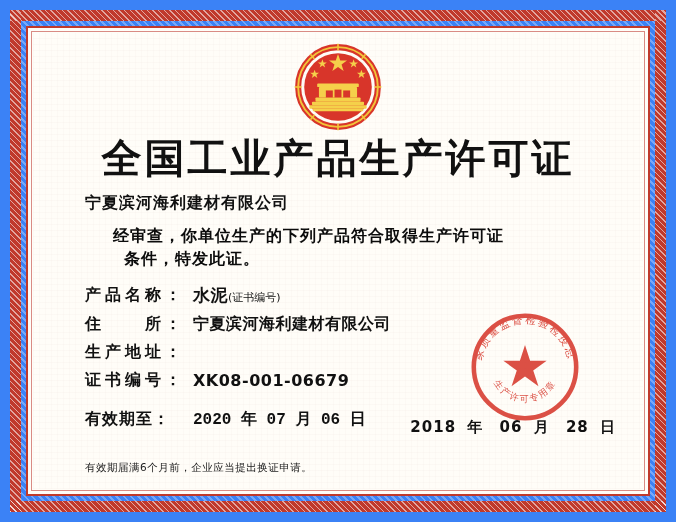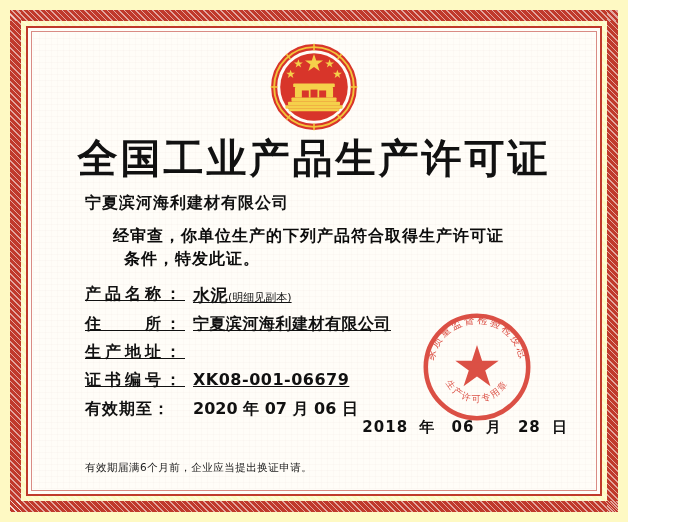--- a/index.html
+++ b/index.html
@@ -9,23 +9,23 @@
   body {
     width: 700px;
     height: 522px;
     overflow: hidden;
     font-family: "DejaVu Sans", "Liberation Sans", sans-serif;
     background: #ffffff;
   }
 
   .certificate {
     position: relative;
-    width: 628px;
+    width: 676px;
     height: 522px;
-    background: #fef9c3;
+    background: #3b82f6;
     box-sizing: border-box;
   }
 
   
   .outer-band {
     position: absolute;
     left: 10px;
     top: 10px;
     right: 10px;
     bottom: 10px;
@@ -152,25 +152,24 @@
     text-indent: 0;
     display: block;
     margin-left: 39px;
   }
 
   .fields {
     margin-top: 14px;
   }
   .field-row {
     display: flex;
-    align-items: flex-start;
+    align-items: center;
     margin-bottom: 7px;
     font-size: 16px;
     color: #111;
-    text-decoration: underline;
   }
   .field-label {
     width: 108px;
     flex: 0 0 108px;
     font-weight: bold;
     letter-spacing: 4px;
     white-space: nowrap;
   }
   .field-value {
     font-weight: bold;
@@ -182,24 +181,25 @@
     font-weight: normal;
     letter-spacing: 0;
   }
   .field-row.product .field-value {
     font-size: 17px;
   }
 
   .valid-row {
     display: flex;
     align-items: baseline;
-    margin-top: 8px;
+    margin-top: 18px;
     font-size: 16px;
     font-weight: bold;
     color: #111;
+    font-family: Liberation Mono, monospace;
   }
   .valid-row .field-label {
     letter-spacing: 1px;
     width: 108px;
     flex: 0 0 108px;
   }
   .valid-date {
     white-space: nowrap;
   }
 
@@ -305,21 +305,21 @@
 
       <div class="statement">
         <span>经审查，你单位生产的下列产品符合取得生产许可证</span>
         <span class="line2">条件，特发此证。</span>
       </div>
 
       <div class="fields">
 
         <div class="field-row product">
           <div class="field-label">产品名称：</div>
-          <div class="field-value"><span>水泥</span><span class="field-note">(明细见副本)</span></div>
+          <div class="field-value"><span>水泥</span><span class="field-note">(证书编号)</span></div>
         </div>
 
         <div class="field-row">
           <div class="field-label">住　　所：</div>
           <div class="field-value">宁夏滨河海利建材有限公司</div>
         </div>
 
         <div class="field-row">
           <div class="field-label">生产地址：</div>
         </div>

